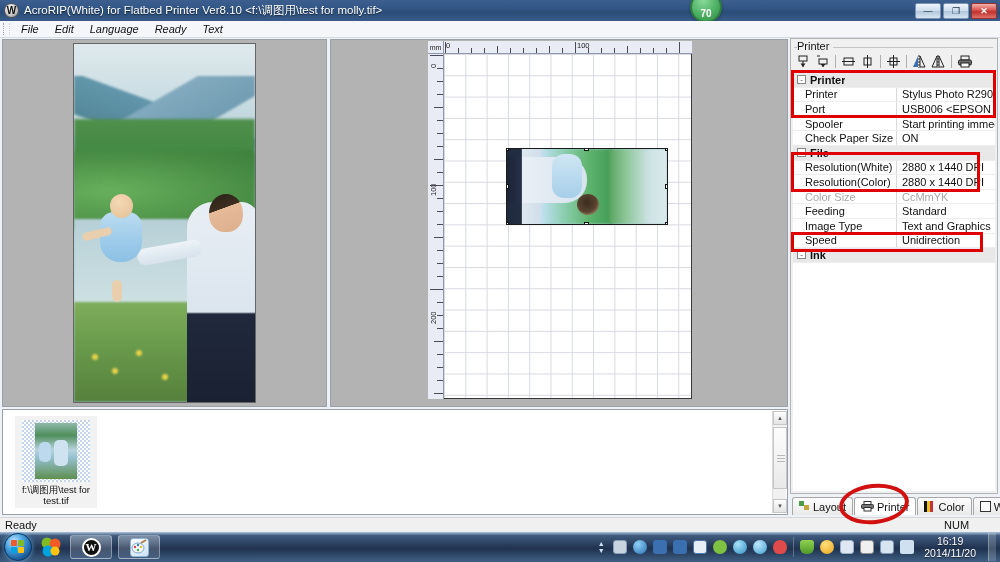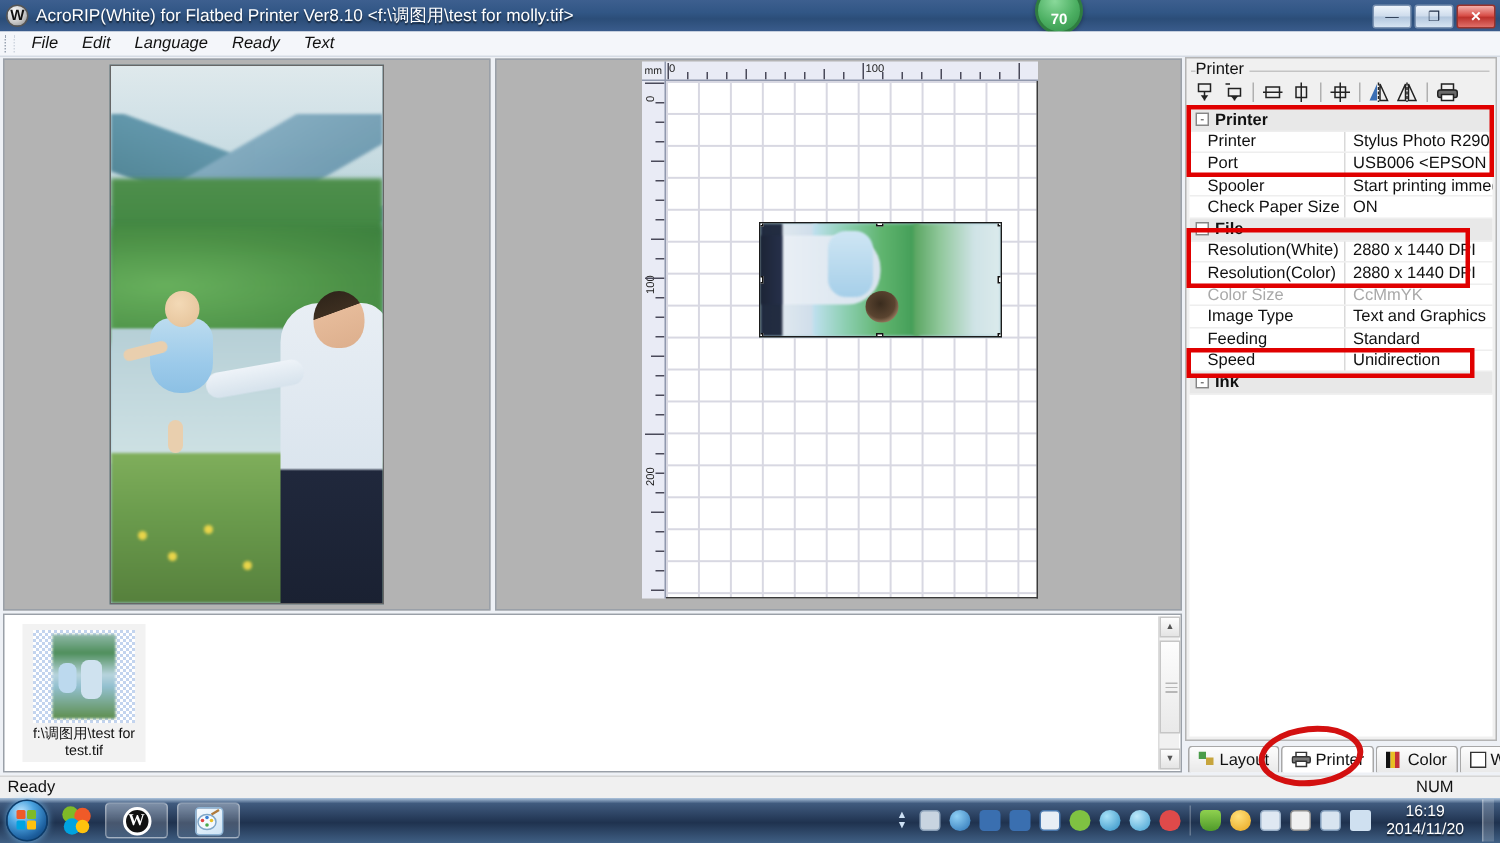--- a/index.html
+++ b/index.html
@@ -633,26 +633,26 @@
       </div>
       <div class="prow">
         <div class="pname">Resolution(Color)</div>
         <div class="pval">2880 x 1440 DPI</div>
       </div>
       <div class="prow disabled">
         <div class="pname">Color Size</div>
         <div class="pval">CcMmYK</div>
       </div>
       <div class="prow">
+        <div class="pname">Feeding</div>
+        <div class="pval">Standard</div>
+      </div>
+      <div class="prow">
         <div class="pname">Image Type</div>
         <div class="pval">Text and Graphics</div>
-      </div>
-      <div class="prow">
-        <div class="pname">Feeding</div>
-        <div class="pval">Standard</div>
       </div>
       <div class="prow">
         <div class="pname">Speed</div>
         <div class="pval">Unidirection</div>
       </div>
 
       <div class="prow hdr">
         <div class="pname">
             <span class="expander">-</span>
             <span>Ink</span>

